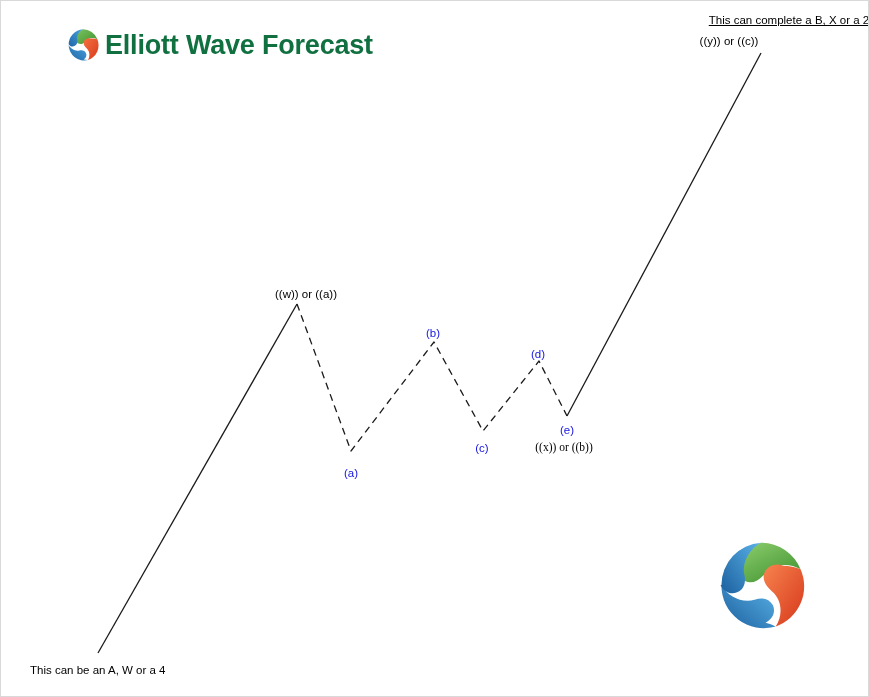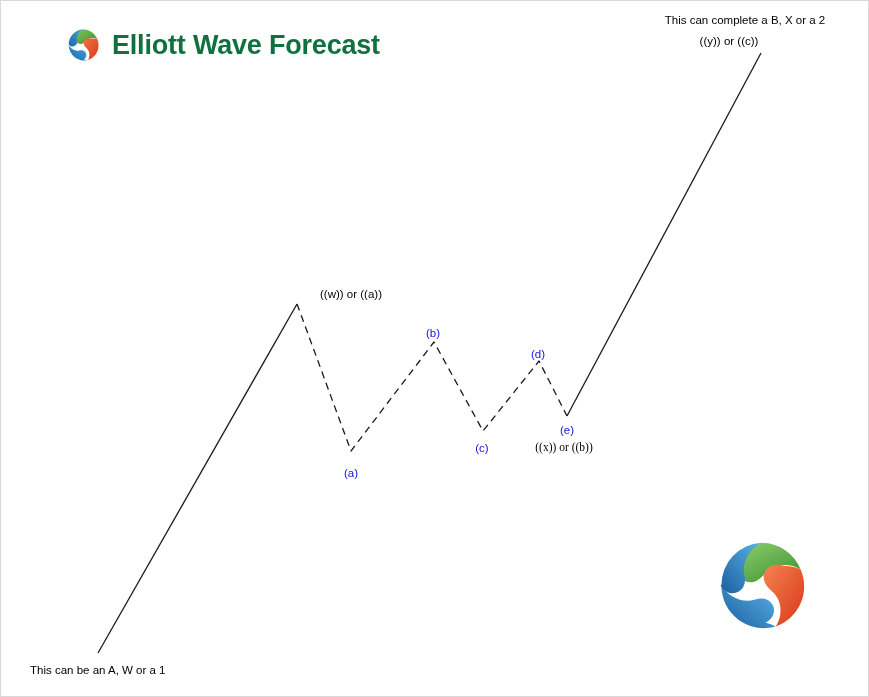--- a/index.html
+++ b/index.html
@@ -18,21 +18,21 @@
     font-family: "Liberation Sans", sans-serif;
   }
 
   
   #brand {
     position: absolute;
     left: 64px;
     top: 26px;
     display: flex;
     align-items: center;
-    gap: 11px;
+    gap: 4px;
   }
   #brand-logo {
     width: 36px;
     height: 36px;
     flex: 0 0 auto;
   }
   #brand-title {
     font-size: 27px;
     font-weight: bold;
     color: #107040;
@@ -107,26 +107,26 @@
     </svg>
     <div id="brand-title" style="color: rgb(16, 112, 64);">Elliott Wave Forecast</div>
   </div>
 
   <svg id="chart-svg" viewBox="0 0 869 697">
     <polyline id="seg-impulse" fill="none" stroke="#1a1a1a" stroke-width="1.3" stroke-linejoin="round" points="97,652 296,303"></polyline>
     <polyline id="seg-triangle" fill="none" stroke="#1a1a1a" stroke-width="1.3" stroke-linejoin="round" stroke-dasharray="7 5" points="296,303 350,450 433,341 482,430 538,360 566,415"></polyline>
     <polyline id="seg-rally" fill="none" stroke="#1a1a1a" stroke-width="1.3" stroke-linejoin="round" points="566,415 760,52"></polyline>
   </svg>
 
-  <div class="anno" style="left: 29px; top: 662px; color: rgb(0, 0, 0);">This can be an A, W or a 1</div>
+  <div class="anno" style="left: 29px; top: 662px; color: rgb(0, 0, 0);">This can be an A, W or a 4</div>
 
-  <div class="anno center" style="left: 744px; top: 12px; color: rgb(0, 0, 0);">This can complete a B, X or a 2</div>
+  <div class="anno center" style="left: 788px; top: 12px; color: rgb(0, 0, 0); text-decoration: underline;">This can complete a B, X or a 2</div>
   <div class="anno center" style="left: 728px; top: 33px; color: rgb(0, 0, 0);">((y)) or ((c))</div>
 
-  <div class="anno center" style="left: 305px; top: 286px; color: rgb(0, 0, 0); margin-left: 45px;">((w)) or ((a))</div>
+  <div class="anno center" style="left: 305px; top: 286px; color: rgb(0, 0, 0);">((w)) or ((a))</div>
 
   <div class="anno center" style="left: 563px; top: 439px; color: rgb(0, 0, 0); font-family: Liberation Serif, serif;">((x)) or ((b))</div>
 
   <div class="pivot-label center" style="left: 350px; top: 465px; color: rgb(20, 20, 224);">(a)</div>
   <div class="pivot-label center" style="left: 432px; top: 325px; color: rgb(20, 20, 224);">(b)</div>
   <div class="pivot-label center" style="left: 481px; top: 440px; color: rgb(20, 20, 224);">(c)</div>
   <div class="pivot-label center" style="left: 537px; top: 346px; color: rgb(20, 20, 224);">(d)</div>
   <div class="pivot-label center" style="left: 566px; top: 422px; color: rgb(20, 20, 224);">(e)</div>
 
   <svg id="watermark" viewBox="0 0 100 100">

